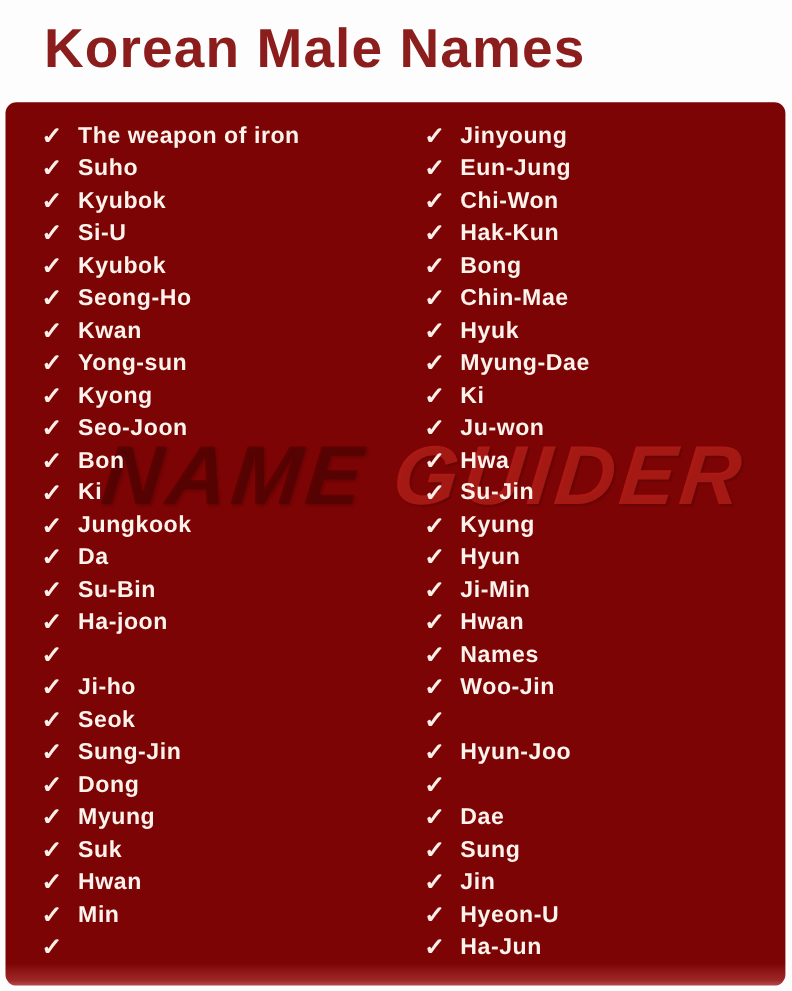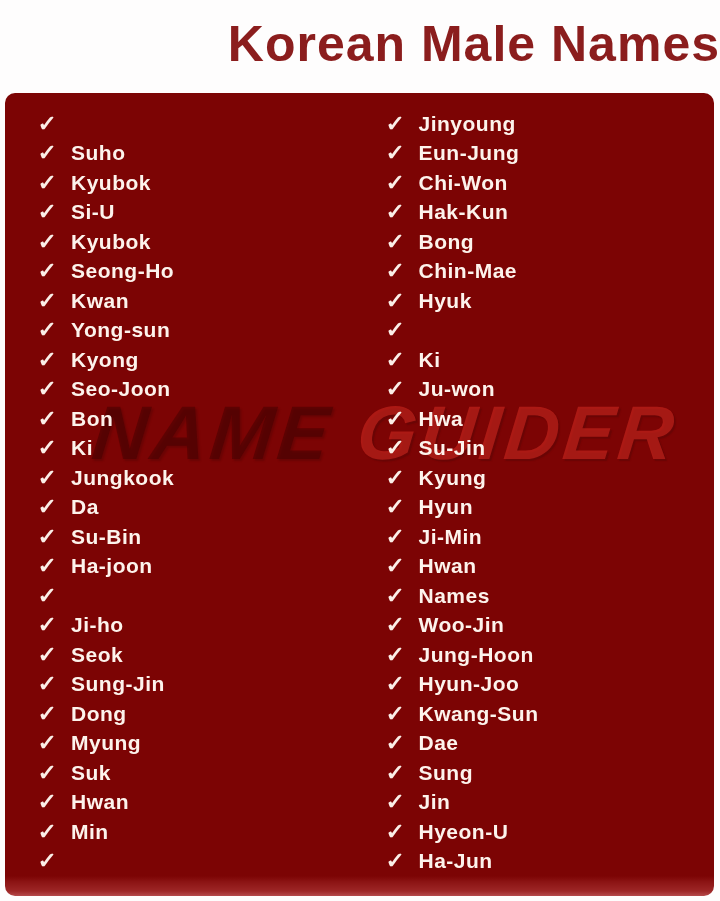--- a/index.html
+++ b/index.html
@@ -9,22 +9,23 @@
     height: 901px;
     background: #fefdfd;
     font-family: "Liberation Sans", sans-serif;
     position: relative;
     overflow: hidden;
   }
   .header {
     height: 93px;
     display: flex;
     align-items: center;
-    justify-content: flex-end;
+    justify-content: flex-start;
     background: #fefdfd;
+    padding-left: 40px;
   }
   .page-title {
     color: #8b1d1d;
     font-size: 50px;
     font-weight: bold;
     letter-spacing: 1px;
     padding-bottom: 6px;
   }
   .panel {
     position: absolute;
@@ -97,20 +98,21 @@
 
 <div class="panel">
   <div class="watermark">
     <span class="wm-dark">NAME</span>
     <span class="wm-bright">GUIDER</span>
   </div>
   <div class="columns">
     <ul class="col col-left">
         <li class="list-item">
           <span class="check-icon">✓</span>
+          <span>The weapon of iron</span>
         </li>
         <li class="list-item">
           <span class="check-icon">✓</span>
           <span>Suho</span>
         </li>
         <li class="list-item">
           <span class="check-icon">✓</span>
           <span>Kyubok</span>
         </li>
         <li class="list-item">
@@ -228,20 +230,21 @@
         <li class="list-item">
           <span class="check-icon">✓</span>
           <span>Chin-Mae</span>
         </li>
         <li class="list-item">
           <span class="check-icon">✓</span>
           <span>Hyuk</span>
         </li>
         <li class="list-item">
           <span class="check-icon">✓</span>
+          <span>Myung-Dae</span>
         </li>
         <li class="list-item">
           <span class="check-icon">✓</span>
           <span>Ki</span>
         </li>
         <li class="list-item">
           <span class="check-icon">✓</span>
           <span>Ju-won</span>
         </li>
         <li class="list-item">
@@ -271,29 +274,27 @@
         <li class="list-item">
           <span class="check-icon">✓</span>
           <span>Names</span>
         </li>
         <li class="list-item">
           <span class="check-icon">✓</span>
           <span>Woo-Jin</span>
         </li>
         <li class="list-item">
           <span class="check-icon">✓</span>
-          <span>Jung-Hoon</span>
         </li>
         <li class="list-item">
           <span class="check-icon">✓</span>
           <span>Hyun-Joo</span>
         </li>
         <li class="list-item">
           <span class="check-icon">✓</span>
-          <span>Kwang-Sun</span>
         </li>
         <li class="list-item">
           <span class="check-icon">✓</span>
           <span>Dae</span>
         </li>
         <li class="list-item">
           <span class="check-icon">✓</span>
           <span>Sung</span>
         </li>
         <li class="list-item">

